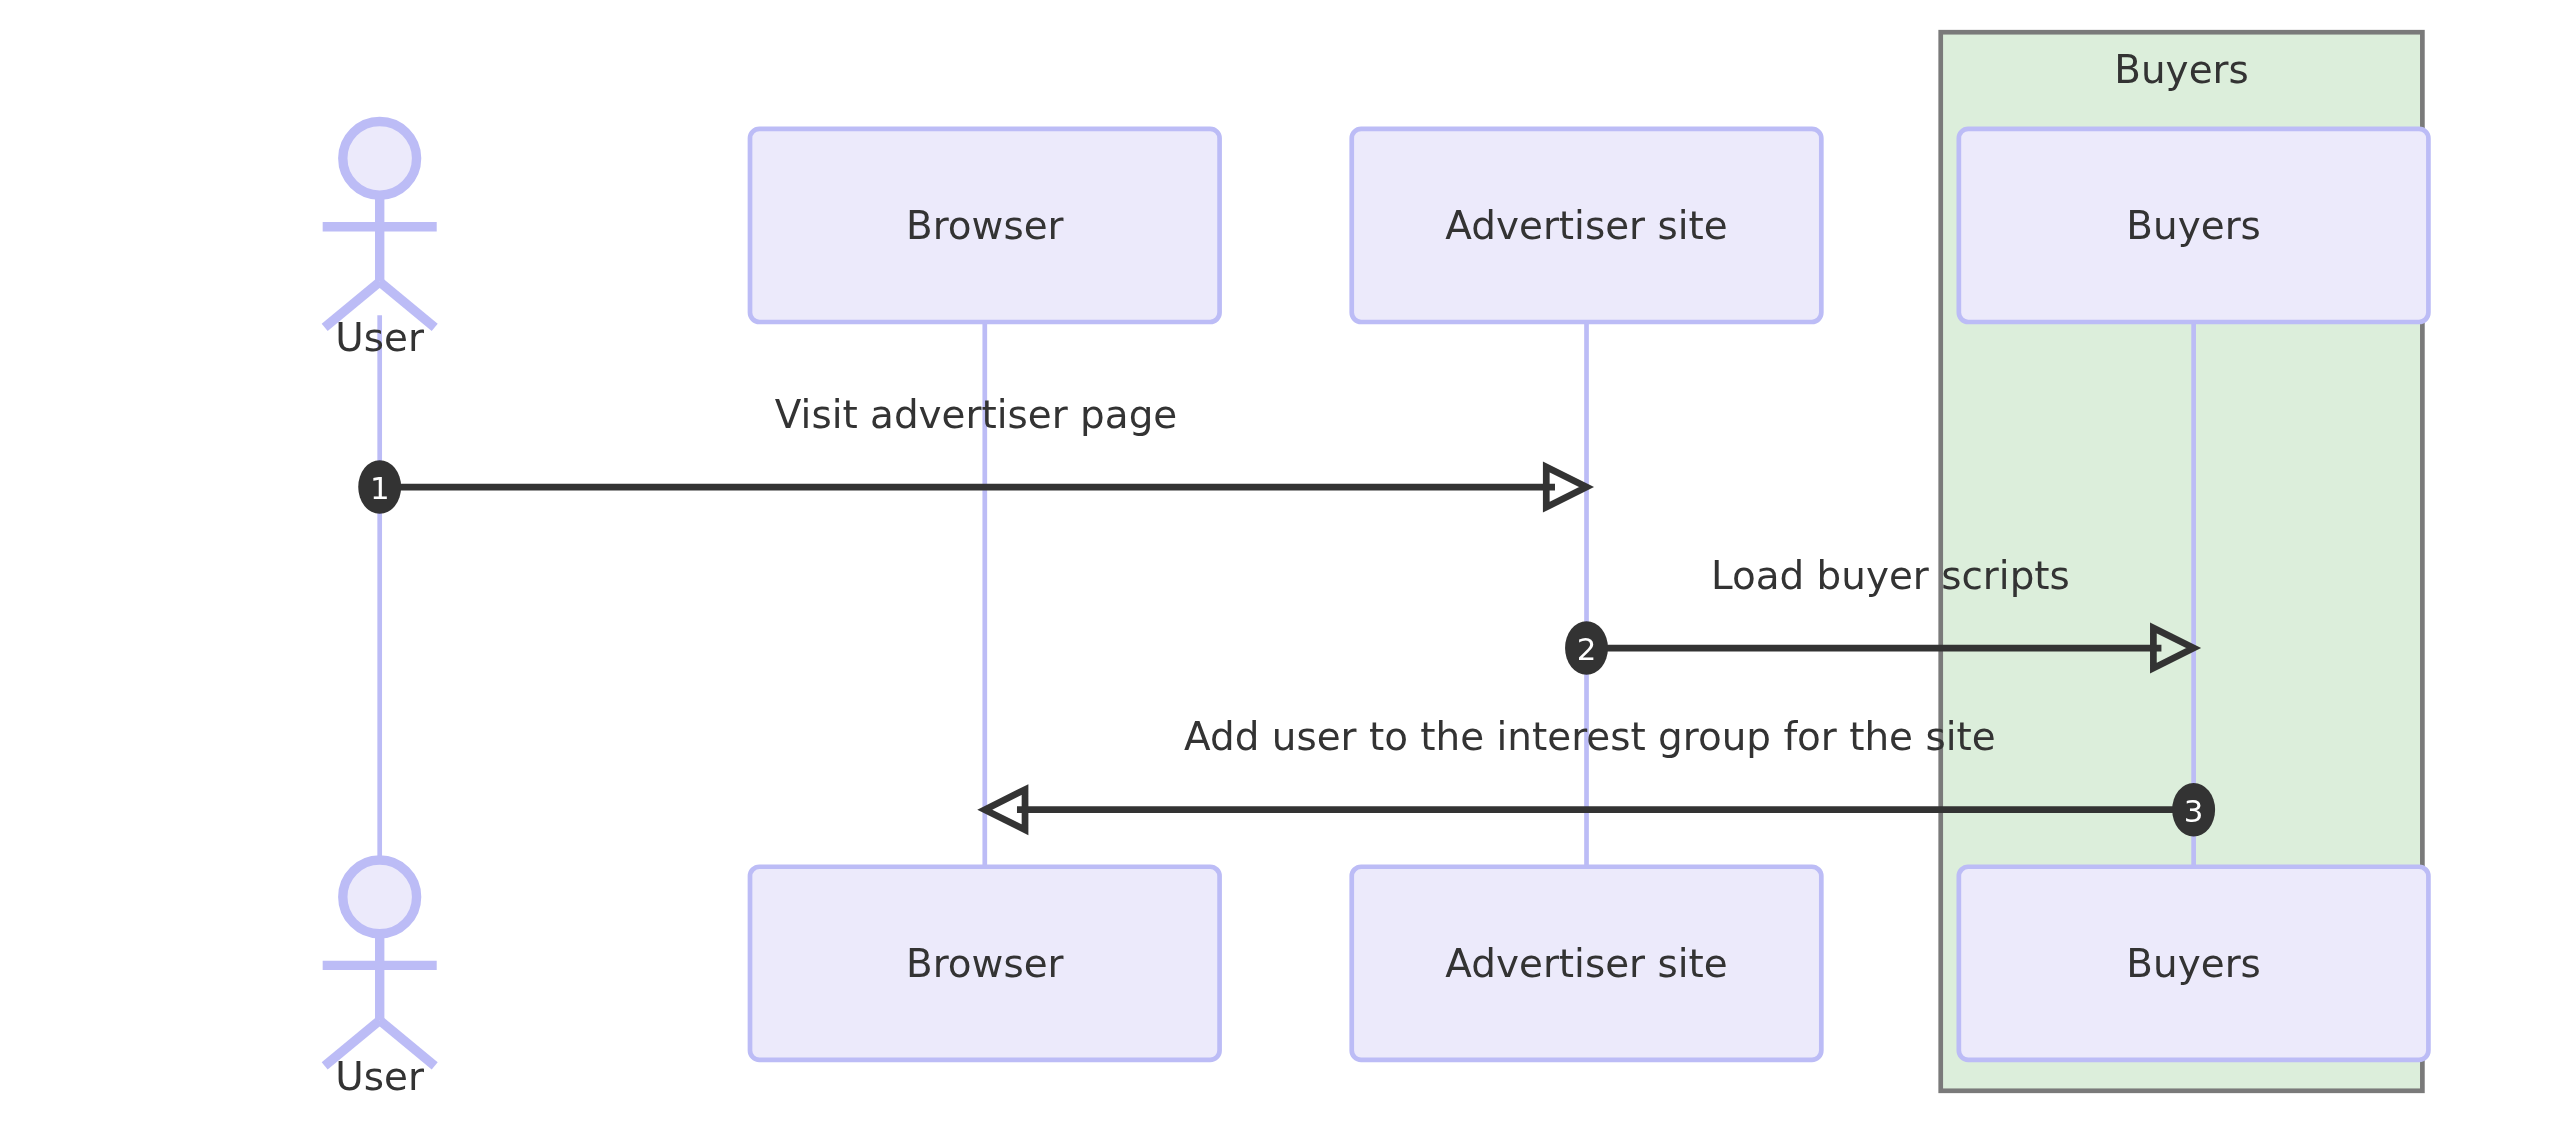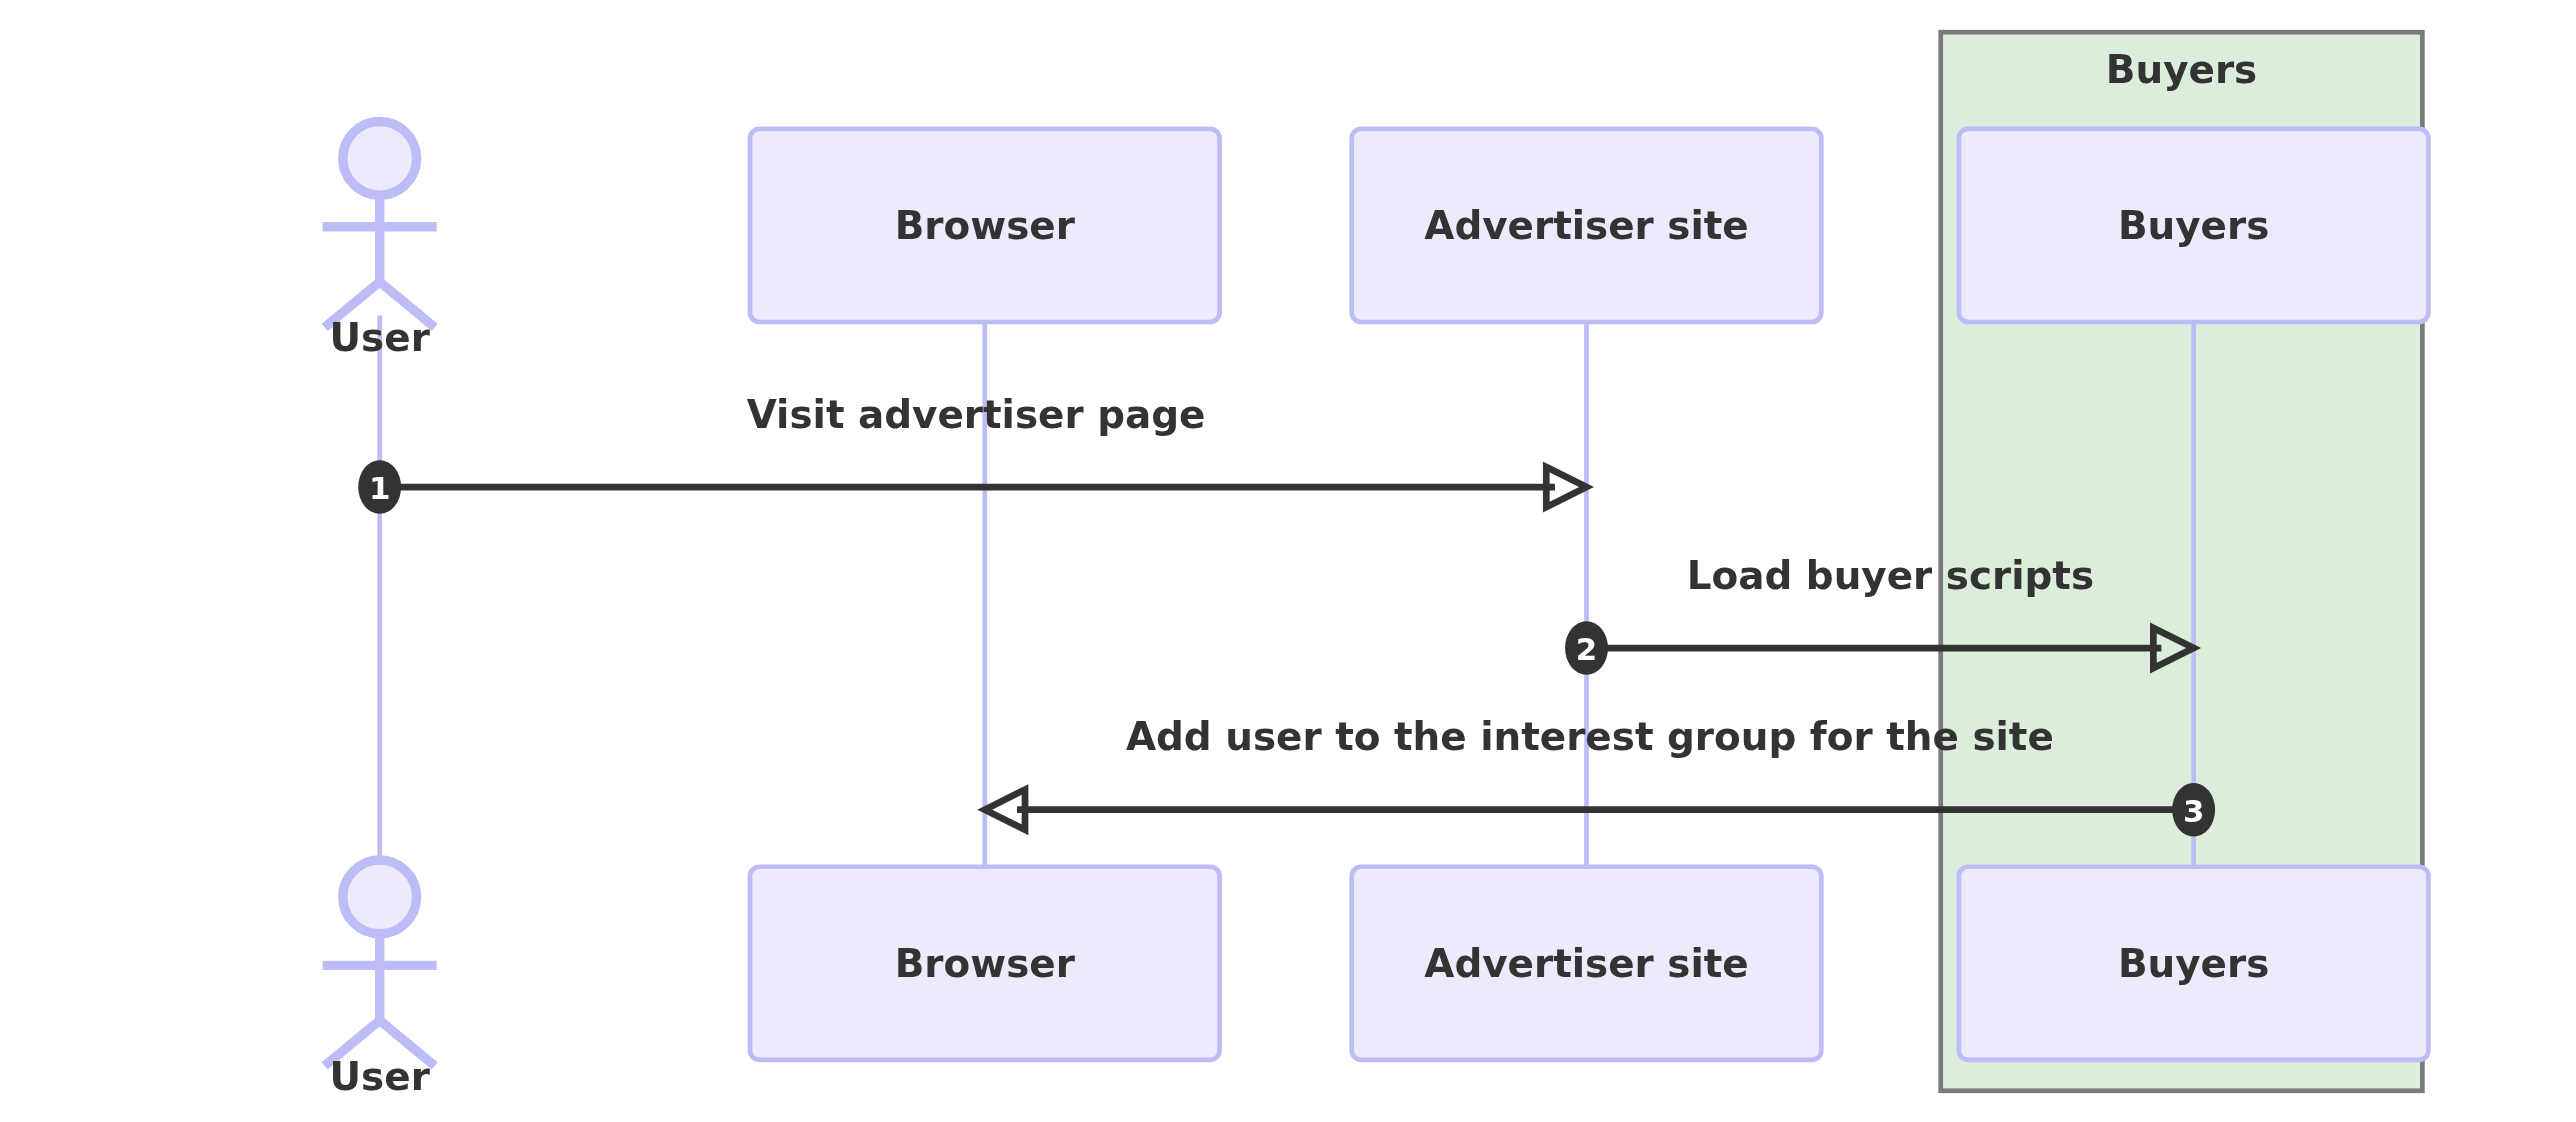--- a/index.html
+++ b/index.html
@@ -12,21 +12,20 @@
     font-family: "DejaVu Sans", sans-serif;
     width: 2576px;
     height: 1123px;
     overflow: hidden;
   }
   #diagram-root {
     position: relative;
     width: 2576px;
     height: 1123px;
     background: #ffffff;
-    font-weight: bold;
   }
   svg#sequence-svg {
     position: absolute;
     top: 0;
     left: 0;
     width: 2576px;
     height: 1123px;
     display: block;
   }
   .box-label {

